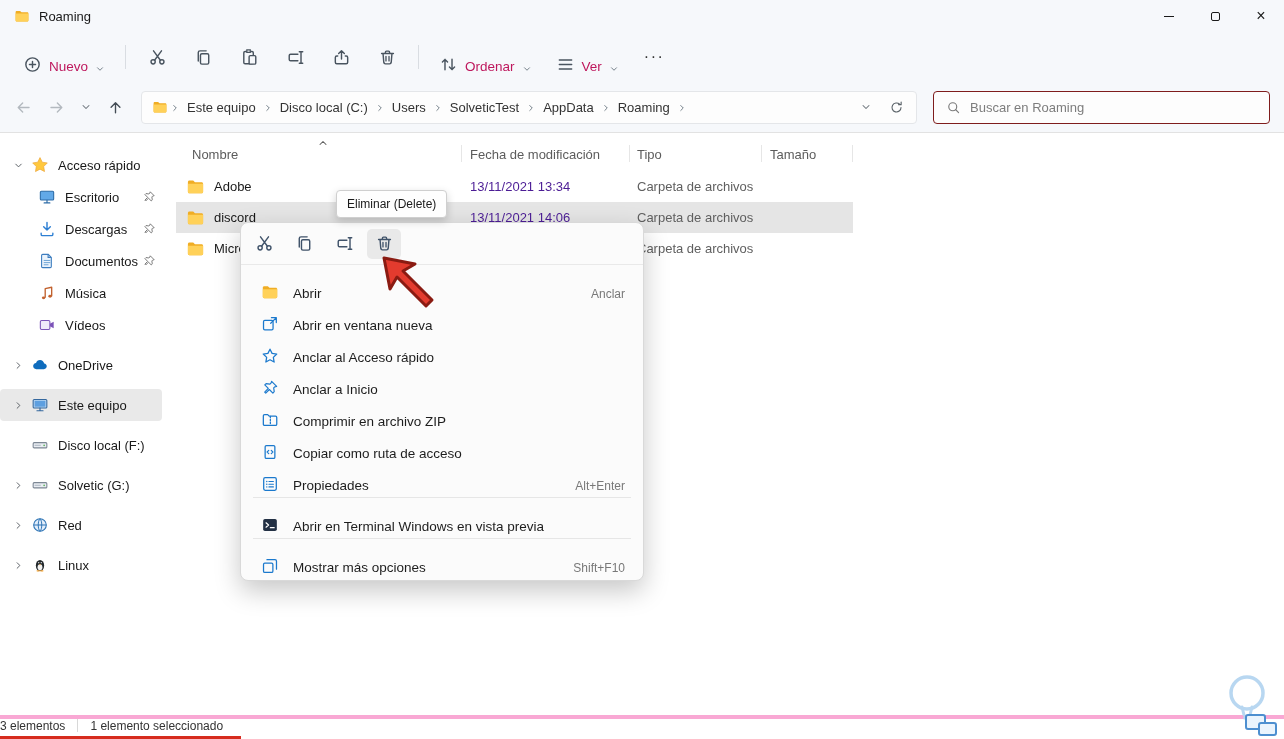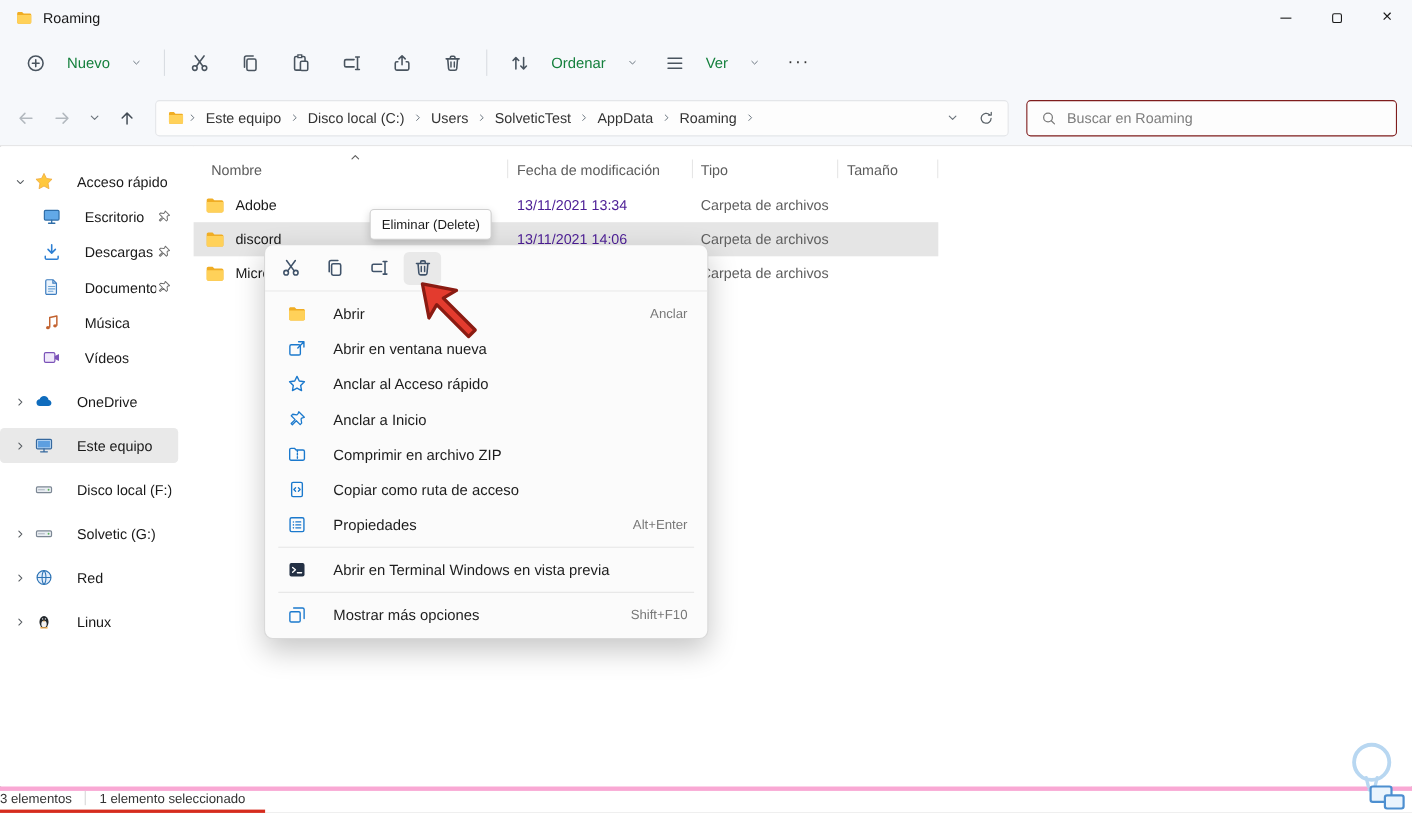--- a/index.html
+++ b/index.html
@@ -14,21 +14,21 @@
   .chrome{position:absolute;left:0;top:0;right:0;height:133px;background:#f6f8fb;border-bottom:1px solid #e2e2e2}
   .titlebar{height:32px;display:flex;align-items:center;padding-left:14px;gap:9px}
   .title-text{font-size:13px;color:#191919}
   .win-controls{margin-left:auto;display:flex;height:32px}
   .wc{width:46px;display:flex;align-items:center;justify-content:center;background:none;border:none}
   .wc-min{width:10px;height:1px;background:#1a1a1a;display:block}
   .wc-max{width:9px;height:9px;border:1px solid #1a1a1a;border-radius:2px;display:block}
   .wc-close{font-size:16px;color:#1a1a1a;line-height:1}
 
   .toolbar{height:50px;display:flex;align-items:center;padding:0 12px 0 14px;gap:6px}
-  .tb-btn{display:flex;align-items:center;gap:19px;height:34px;padding:0 9px;border-radius:4px;font-size:13.5px;color:#15803d;background:none;border:none}
+  .tb-btn{display:flex;align-items:flex-end;gap:7px;height:34px;padding:0 9px;border-radius:4px;font-size:13.5px;color:#be185d;background:none;border:none}
   .tb-btn svg{width:19px;height:19px;color:#49545f}
   .tb-btn .chev{width:10px;height:10px;color:#5f6b76}
   .tb-ico{width:40px;height:34px;display:flex;align-items:center;justify-content:center;border-radius:4px;background:none;border:none}
   .tb-ico svg{width:19px;height:19px;color:#49545f}
   .tb-sep{width:1px;height:24px;background:#d9dde2;margin:0 5px}
   .tb-more{font-size:16px;letter-spacing:1.5px;color:#333;padding:0 10px;background:none;border:none;height:34px}
 
   .navbar{height:50px;display:flex;align-items:center;padding:0 14px 0 8px;gap:2px}
   .nav-btn{width:31px;height:31px;display:flex;align-items:center;justify-content:center;border:none;background:none;border-radius:4px}
   .nav-btn svg{width:17px;height:17px;color:#434c55}
@@ -47,21 +47,21 @@
 
   
   .sidebar{position:absolute;left:0;top:133px;width:176px;bottom:24px;background:#fff;padding-top:16px;font-size:13px;overflow:hidden}
   .side-item{display:flex;align-items:center;height:32px;padding:0 6px 0 10px;margin-right:14px;border-radius:4px;color:#191919}
   .side-item.sel{background:#e9e9e9}
   .side-gap{margin-top:8px}
   .s-chev{width:16px;height:16px;display:flex;align-items:center;justify-content:center;flex:none}
   .s-chev svg{width:11px;height:11px;color:#54595e}
   .s-ico{width:18px;height:18px;margin-left:5px}
   .child .s-ico{margin-left:12px}
-  .side-label{margin-left:21px;white-space:nowrap;overflow:hidden}
+  .side-label{margin-left:9px;white-space:nowrap;overflow:hidden}
   .s-pin{margin-left:auto;width:14px;height:14px;color:#6f6f6f}
 
   
   .main{position:absolute;left:176px;top:133px;right:0;bottom:24px;background:#fff}
   .sort-caret{position:absolute;left:141px;top:4px;width:12px;height:12px;color:#5d5d5d}
   .headers{display:flex;height:34px;padding-top:8px;font-size:13px;color:#5c5c5c}
   .hc{display:flex;align-items:center;position:relative}
   .hc::after{content:"";position:absolute;right:0;top:4px;height:17px;width:1px;background:#e6e6e6}
   .hc-name{width:286px;padding-left:16px}
   .hc-date{width:168px;padding-left:8px}
@@ -75,21 +75,21 @@
   .fc-date{width:168px;padding-left:8px;color:#4c1d95}
   .fc-type{width:132px;padding-left:7px;color:#5f5f5f}
 
   
   .ctx{position:absolute;left:240px;top:222px;width:404px;background:#fbfbfb;border:1px solid #d9d9d9;border-radius:8px;box-shadow:0 10px 26px rgba(0,0,0,.22);z-index:20;padding-bottom:5px}
   .ctx-tools{height:42px;display:flex;align-items:center;padding-left:6px;gap:6px;border-bottom:1px solid #e9e9e9}
   .ctx-tool{width:34px;height:30px;display:flex;align-items:center;justify-content:center;border-radius:5px;background:none;border:none}
   .ctx-tool svg{width:19px;height:19px;color:#40536a}
   .ctx-tool.hov{background:#e9e9e9}
   .ctx-list{padding-top:4px}
-  .ctx-item{height:32px;display:flex;align-items:center;padding:0 14px 0 16px;gap:24px;font-size:13.5px;color:#1d1d1d;border-radius:4px;margin:0 4px}
+  .ctx-item{height:32px;display:flex;align-items:flex-end;padding:0 14px 0 16px;gap:14px;font-size:13.5px;color:#1d1d1d;border-radius:4px;margin:0 4px}
   .ctx-item svg{width:18px;height:18px;color:#1b79cd}
   .ctx-short{margin-left:auto;font-size:12px;color:#787878}
   .ctx-sep{height:1px;background:#e6e6e6;margin:4px 12px}
 
   .tip{position:absolute;left:336px;top:190px;z-index:30;background:#fefefe;border:1px solid #cfcfcf;border-radius:4px;box-shadow:0 3px 8px rgba(0,0,0,.18);font-size:12px;color:#1a1a1a;padding:6px 10px;white-space:nowrap}
   .arrow{position:absolute;left:381px;top:255px;width:58px;height:58px;z-index:40}
 
   
   .statusbar{position:absolute;left:0;right:0;bottom:0;height:24px;background:#fff;border-top:4px solid #f9a8d4;display:flex;align-items:flex-start;font-size:12px;color:#333;gap:12px;z-index:10}
   .sb-sep{width:1px;height:13px;background:#d8d8d8}

